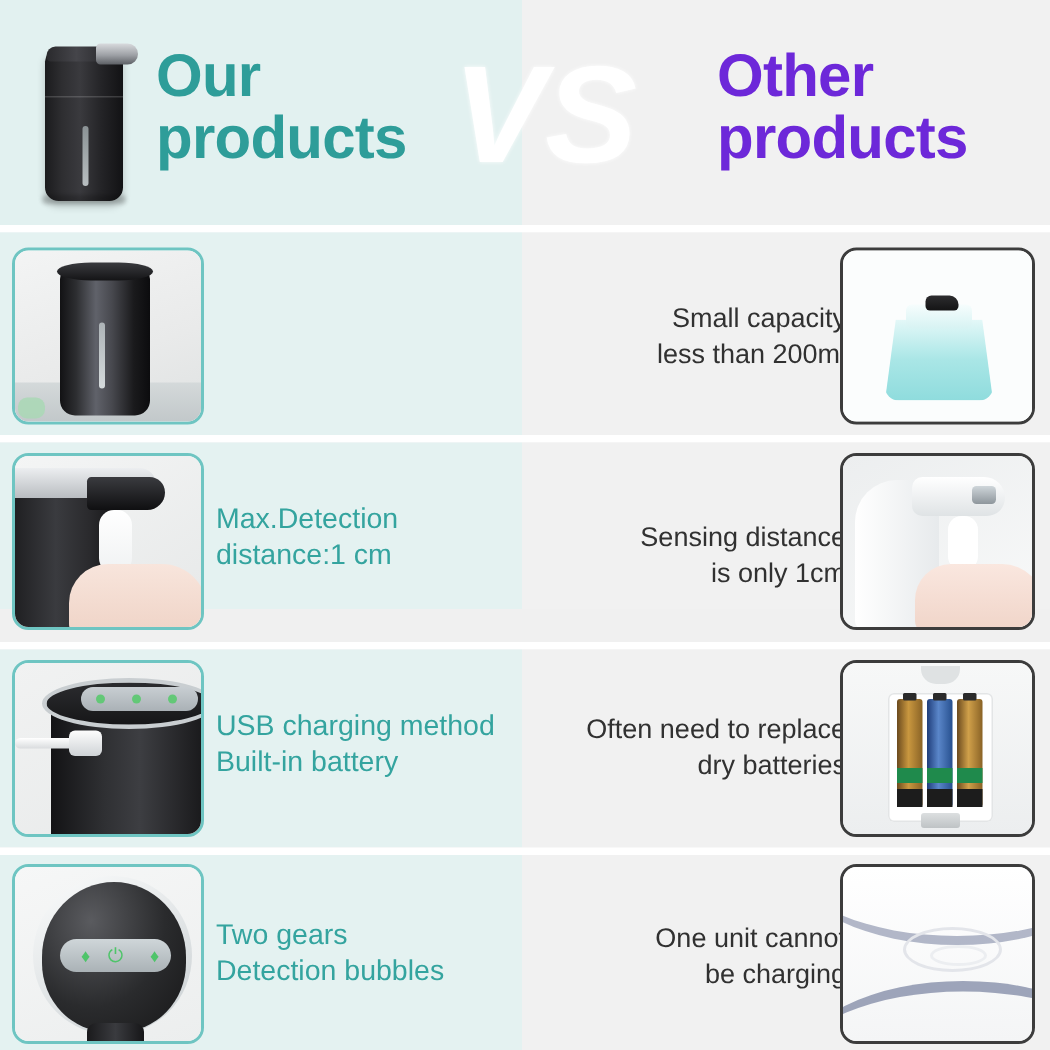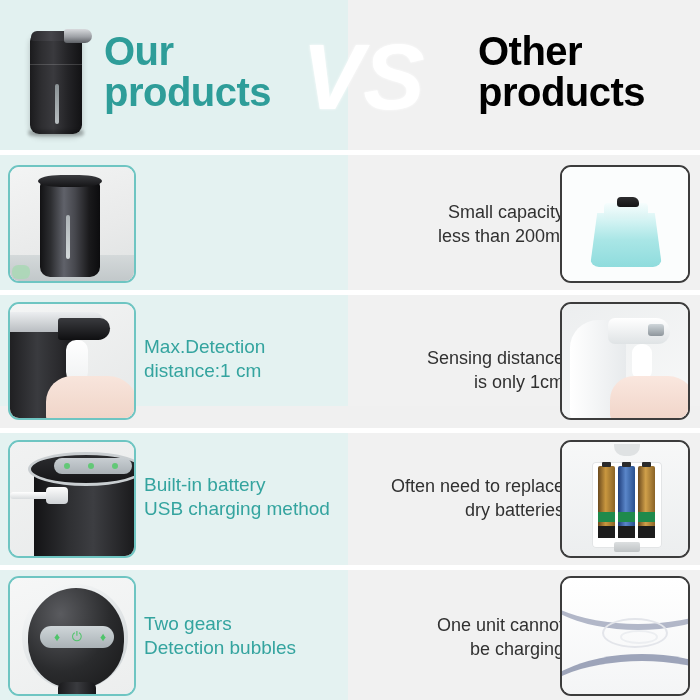--- a/index.html
+++ b/index.html
@@ -61,21 +61,21 @@
   .vs-mark {
     position:absolute; left:302px; top:18px; width:96px; height:118px;
     color:#ffffff; font-size:92px; font-weight:bold; font-style:italic;
     line-height:118px; text-align:center;
     text-shadow:0 0 3px rgba(255,255,255,.9);
     user-select:none;
   }
 
   .title-other {
     position:absolute; left:478px; top:32px;
-    color:#000000; font-weight:bold; line-height:.98; font-size:40px;
+    color:#6d28d9; font-weight:bold; line-height:.98; font-size:40px;
     letter-spacing:-0.5px;
   }
   .title-other .l2 { font-size:40px; display:block; margin-top:2px; }
 
   
   .row { position:absolute; left:0; width:700px; }
   .row-left  { position:absolute; left:0;   top:0; width:348px; height:100%; background:#e4f2f1; }
   .row-right { position:absolute; left:348px; top:0; width:352px; height:100%; background:#f1f1f1; }
   .divider { position:absolute; left:0; width:700px; height:5px; background:#ffffff; }
 
@@ -310,22 +310,22 @@
         <div class="a3l-rim"></div>
         <div class="a3l-panel"></div>
         <div class="a3l-dot" style="left:54px;"></div>
         <div class="a3l-dot" style="left:78px;"></div>
         <div class="a3l-dot" style="left:102px;"></div>
         <div class="a3l-cable"></div>
         <div class="a3l-plug"></div>
       </div>
     </div>
     <div class="cap-l" style="left:144px;top:40px;width:205px;">
+      <div>USB charging method</div>
       <div>Built-in battery</div>
-      <div>USB charging method</div>
     </div>
 
     <div class="cap-r" style="left:366px;top:42px;width:198px;">
       <div>Often need to replace</div>
       <div>dry batteries</div>
     </div>
 
     <div class="thumb-r" style="top:7px;height:118px;">
       <div class="a3r-scene">
         <div class="a3r-notch"></div>

